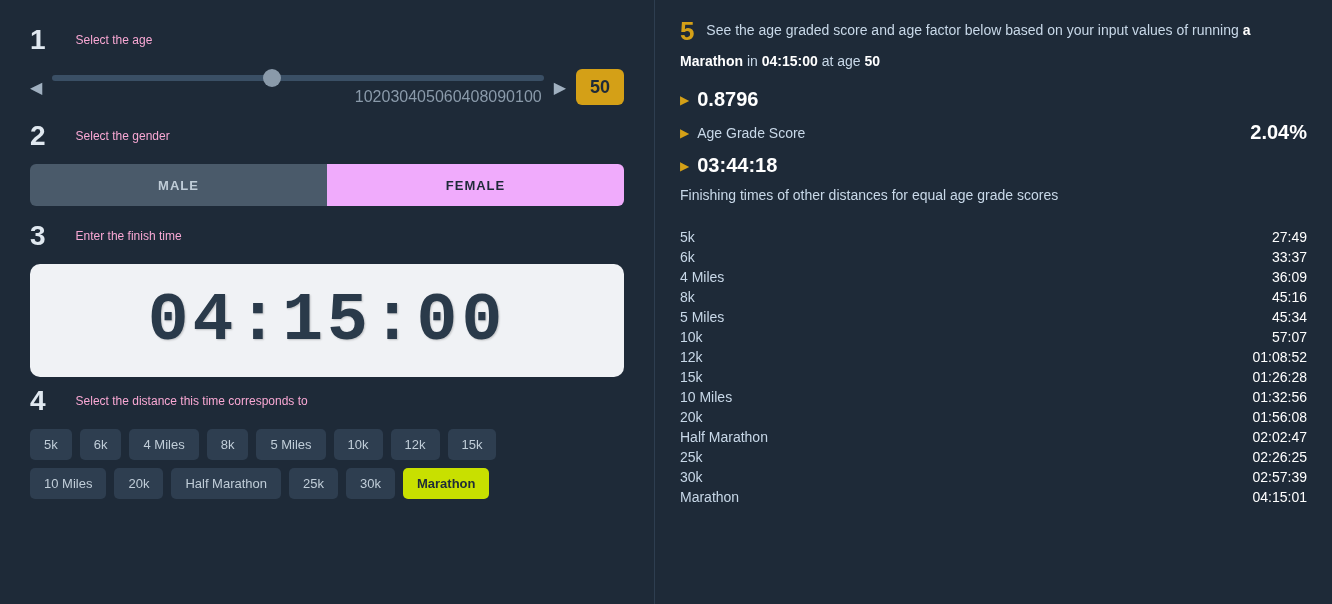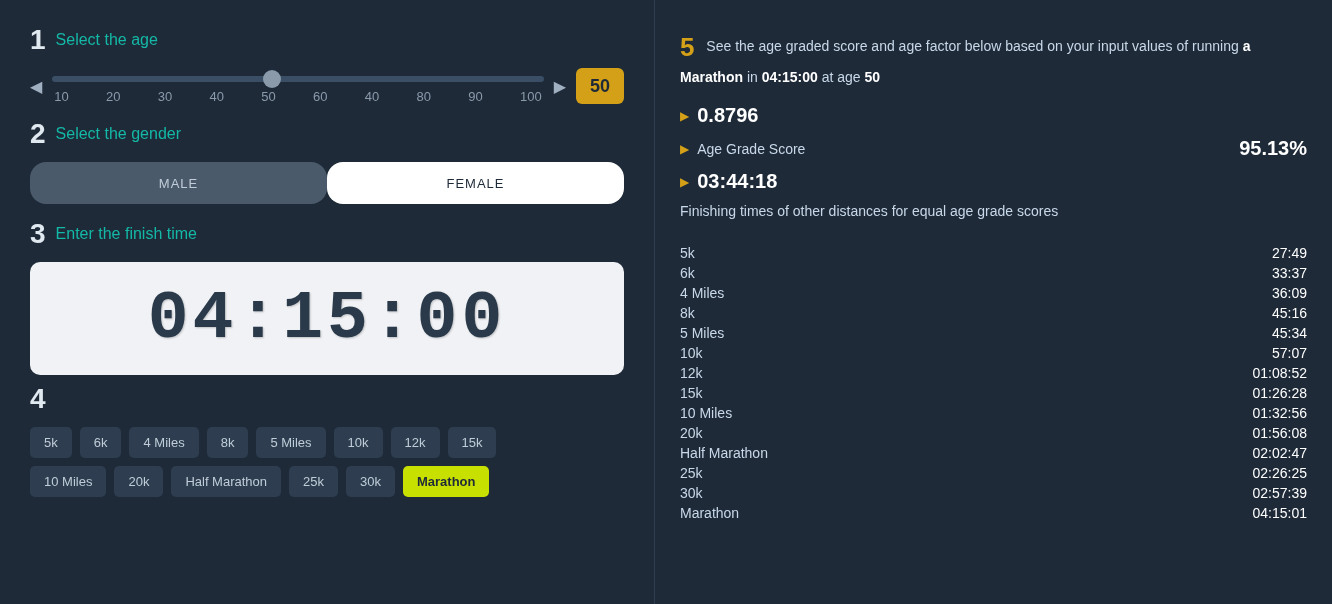--- a/index.html
+++ b/index.html
@@ -12,39 +12,40 @@
       display: flex;
     }
     .left-panel {
       width: 655px;
       padding: 20px 30px;
       border-right: 1px solid #2e3e50;
       flex-shrink: 0;
     }
     .right-panel {
       flex: 1;
-      padding: 28px 25px;
+      padding: 12px 25px;
       overflow-y: auto;
     }
     .section-header {
       display: flex;
       align-items: center;
       margin-bottom: 14px;
       margin-top: 6px;
     }
     .step-number {
       font-size: 28px;
       font-weight: bold;
       color: #e0e8f0;
       margin-right: 10px;
       line-height: 1;
     }
     .step-label {
-      font-size: 16px;
-      color: #14b8a6;
+      font-size: 12px;
+      color: #f9a8d4;
+      margin-left: 20px;
     }
     
     .slider-container {
       display: flex;
       align-items: center;
       gap: 10px;
       margin-bottom: 6px;
     }
     .slider-arrow {
       color: #a0b0c0;
@@ -69,23 +70,23 @@
       -webkit-appearance: none;
       appearance: none;
       width: 18px;
       height: 18px;
       border-radius: 50%;
       background: #8a9aaa;
       cursor: pointer;
     }
     .slider-labels {
       display: flex;
-      justify-content: space-between;
+      justify-content: flex-end;
       margin-top: 4px;
-      font-size: 13px;
+      font-size: 16px;
       color: #8a9aaa;
       padding: 0 2px;
     }
     .age-badge {
       background: #d4a017;
       color: #1e2a38;
       font-size: 18px;
       font-weight: bold;
       border-radius: 6px;
       width: 48px;
@@ -103,31 +104,30 @@
       width: 100%;
       height: 42px;
       margin-bottom: 6px;
     }
     .gender-btn {
       flex: 1;
       display: flex;
       align-items: center;
       justify-content: center;
       font-size: 13px;
-      font-weight: normal;
+      font-weight: bold;
       letter-spacing: 1px;
       cursor: pointer;
-      border-radius: 16px;
     }
     .gender-btn.inactive {
       background: #4a5a6a;
       color: #c0cdd8;
     }
     .gender-btn.active {
-      background: #ffffff;
+      background: #f0abfc;
       color: #1e2a38;
     }
     
     .time-display-container {
       background: #f0f2f5;
       border-radius: 10px;
       padding: 18px 20px;
       display: flex;
       align-items: center;
       justify-content: center;
@@ -288,20 +288,21 @@
   <div class="section-header" style="margin-top:16px;">
     <span class="step-number">3</span>
     <span class="step-label">Enter the finish time</span>
   </div>
   <div class="time-display-container">
     <div class="time-display">04:15:00</div>
   </div>
 
   <div class="section-header" style="margin-top:10px;">
     <span class="step-number">4</span>
+    <span class="step-label">Select the distance this time corresponds to</span>
   </div>
   <div class="distance-row">
     <button class="dist-btn">5k</button>
     <button class="dist-btn">6k</button>
     <button class="dist-btn">4 Miles</button>
     <button class="dist-btn">8k</button>
     <button class="dist-btn">5 Miles</button>
     <button class="dist-btn">10k</button>
     <button class="dist-btn">12k</button>
     <button class="dist-btn">15k</button>
@@ -330,21 +331,21 @@
   </div>
 
   <div class="result-row">
     <span class="arrow">▶</span>
     <span class="value">0.8796</span>
   </div>
 
   <div class="result-row">
     <span class="arrow">▶</span>
     <span class="label">Age Grade Score</span>
-    <span class="value">95.13%</span>
+    <span class="value">2.04%</span>
   </div>
 
   <div class="result-row">
     <span class="arrow">▶</span>
     <span class="value">03:44:18</span>
   </div>
 
 
   <div class="finishing-times-title">Finishing times of other distances for equal age grade scores</div>
 

